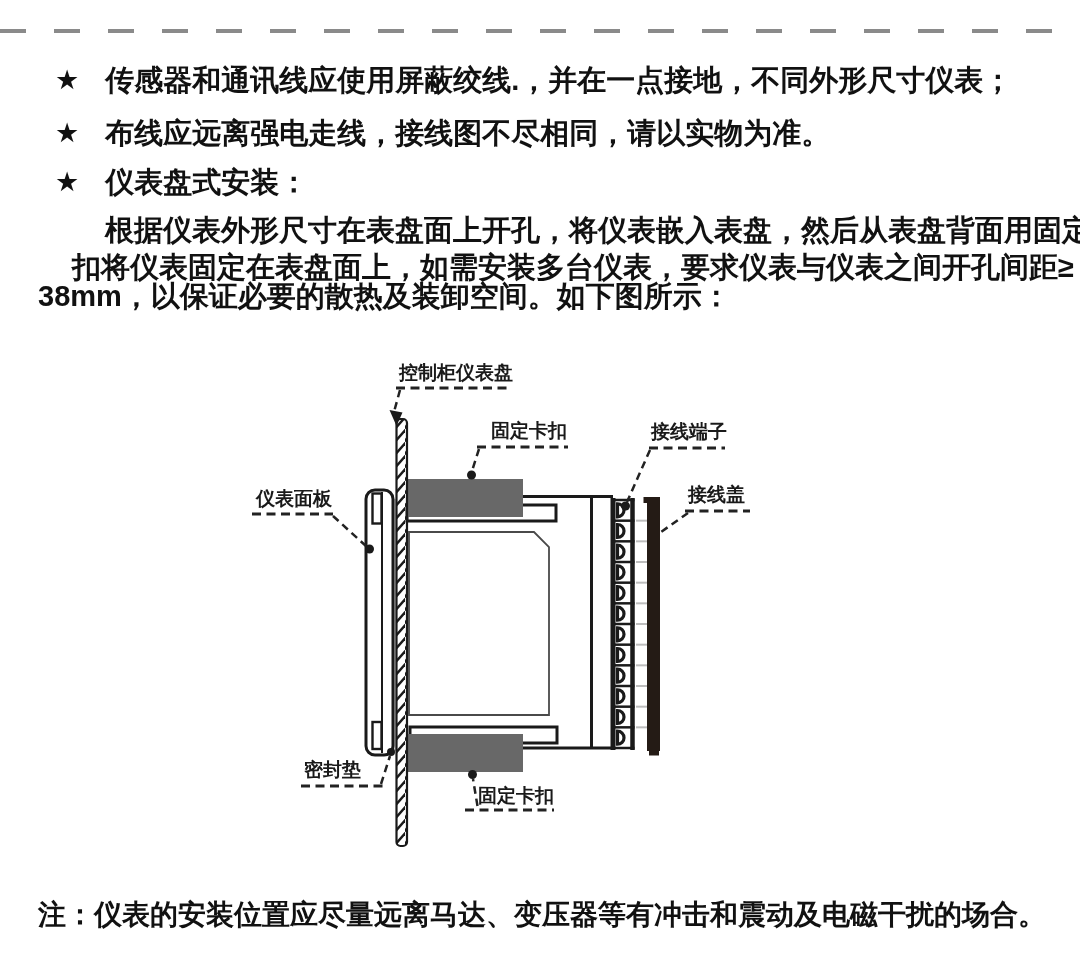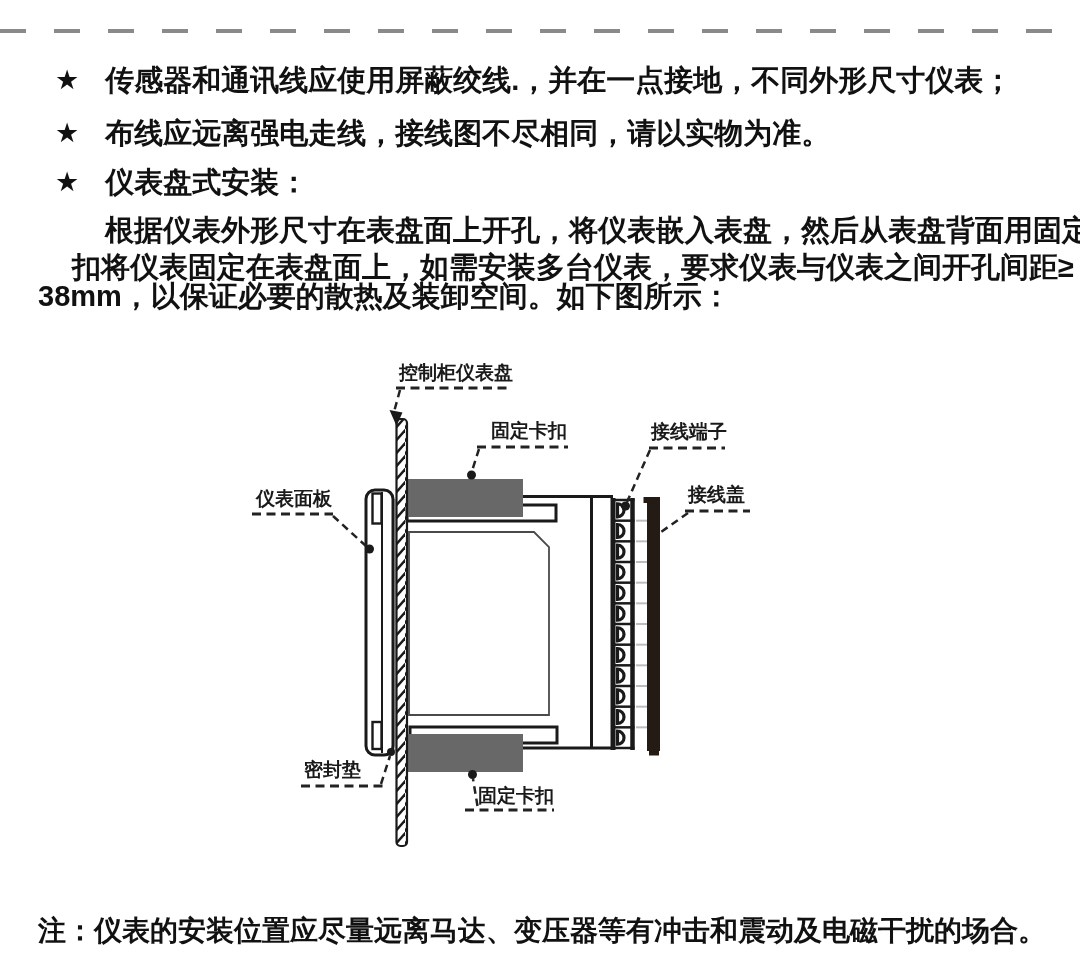--- a/index.html
+++ b/index.html
@@ -4,21 +4,21 @@
 <style>
   html,body{margin:0;padding:0;background:#ffffff;}
   body{width:1080px;height:968px;position:relative;overflow:hidden;
        font-family:"Liberation Sans","DejaVu Sans",sans-serif;color:#111;}
   .abs{position:absolute;}
   .divider{left:0;top:29px;width:1080px;height:4px;
     background:repeating-linear-gradient(90deg,#8a8a8a 0 26px,transparent 26px 54px);}
   .bullet{left:55px;display:flex;align-items:flex-start;font-weight:700;font-size:29px;line-height:33px;}
   .bullet .star{font-size:27px;line-height:33px;margin-right:26px;}
   .para-line{font-weight:700;font-size:29px;line-height:32px;white-space:nowrap;}
-  .note{left:38px;top:896px;font-weight:700;font-size:28px;white-space:nowrap;margin-top:16px;}
+  .note{left:38px;top:896px;font-weight:700;font-size:28px;white-space:nowrap;}
   svg text{font-family:"Liberation Sans","DejaVu Sans",sans-serif;font-weight:700;font-size:19px;fill:#1a1a1a;}
 </style>
 </head>
 <body>
 
 <div class="abs divider"></div>
 
 <div class="abs bullet" style="top:64px;">
   <span class="star">★</span>
   <span>传感器和通讯线应使用屏蔽绞线.，并在一点接地，不同外形尺寸仪表；</span>

